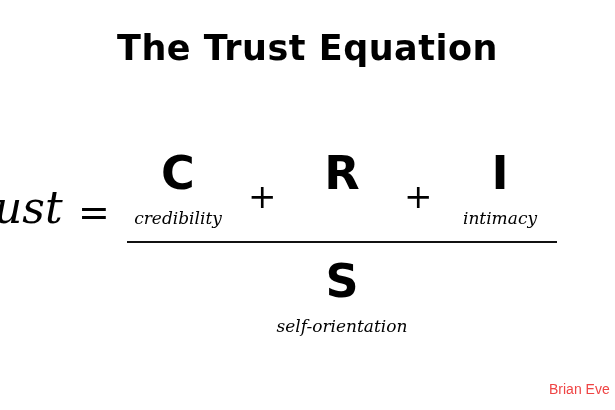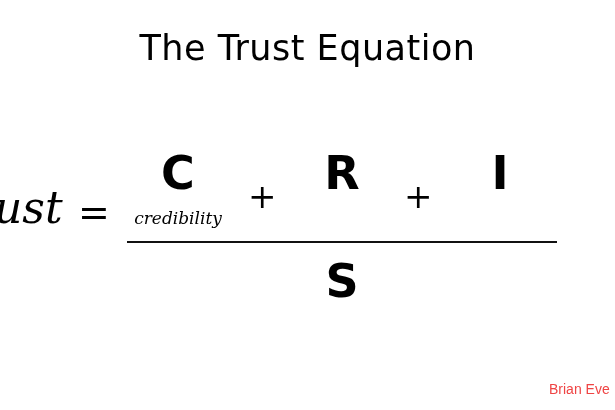--- a/index.html
+++ b/index.html
@@ -1,17 +1,17 @@
 <!DOCTYPE html>
 <html><head>
 <meta charset="utf-8">
 <style>
   html, body { margin:0; padding:0; }
   body { width:615px; height:410px; background:#ffffff; position:relative; overflow:hidden; color:#000; }
-  .title { position:absolute; left:0; width:615px; top:28px; text-align:center; font-family:"DejaVu Sans", sans-serif; font-weight:normal; font-size:35px; letter-spacing:0.5px; }
+  .title { position:absolute; left:0; width:615px; top:28px; text-align:center; font-family:"DejaVu Sans", sans-serif; font-weight:bold; font-size:35px; letter-spacing:0.5px; }
   .script { font-family:"DejaVu Serif", serif; font-style:italic; }
   .lhs { position:absolute; left:-6px; top:182px; font-size:44px; }
   .eq { position:absolute; left:78px; top:190px; font-family:"DejaVu Sans", sans-serif; font-size:38px; }
   .term { position:absolute; text-align:center; }
   .letter { font-family:"DejaVu Sans", sans-serif; font-weight:bold; font-size:46px; line-height:46px; display:block; }
   .word { font-size:17px; display:block; margin-top:12px; }
   .plus { position:absolute; font-family:"DejaVu Serif", serif; font-style:italic; font-size:34px; }
   .frac-line { position:absolute; left:127px; top:241px; width:430px; height:2px; background:#111; }
   .author { position:absolute; left:549px; top:381px; font-family:Liberation Sans, sans-serif; font-size:14px; color:#ef4444; white-space:nowrap; }
 </style>
@@ -31,21 +31,23 @@
 <div class="plus" style="left:248px; top:176px;">+</div>
 
 <div class="term" style="left:292px; top:150px; width:100px;">
   <span class="letter">R</span>
 </div>
 
 <div class="plus" style="left:404px; top:176px;">+</div>
 
 <div class="term" style="left:452px; top:150px; width:96px;">
   <span class="letter">I</span>
+  <span class="word script">intimacy</span>
 </div>
 
 <div class="frac-line"></div>
 
 <div class="term" style="left:262px; top:258px; width:160px;">
   <span class="letter">S</span>
+  <span class="word script">self-orientation</span>
 </div>
 
 <div class="author">Brian Eve</div>
 
 </body></html>

